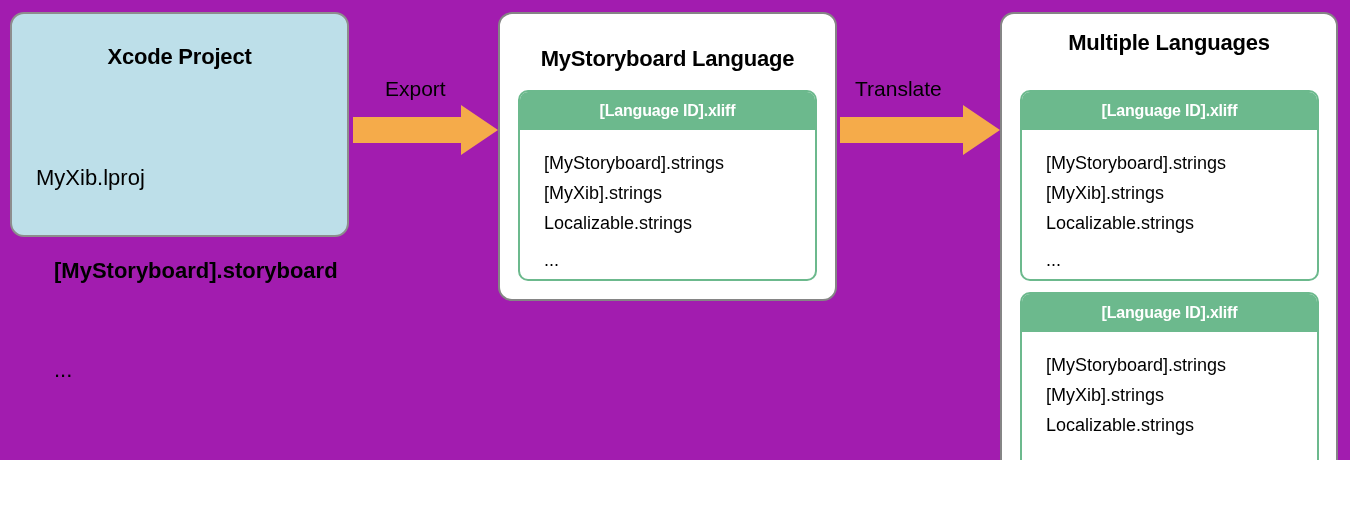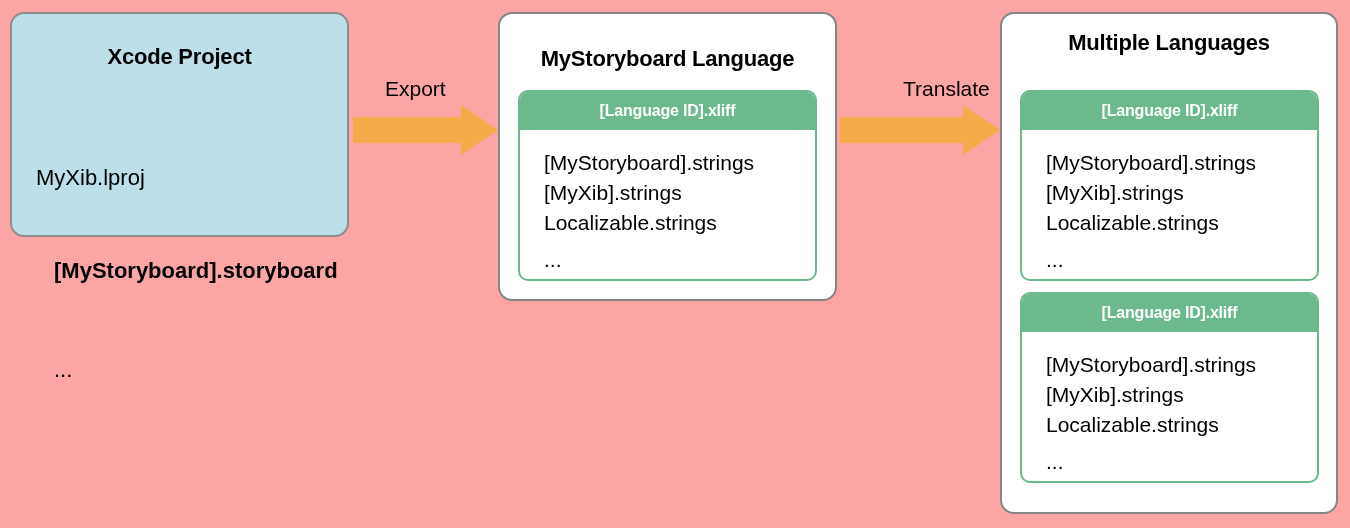--- a/index.html
+++ b/index.html
@@ -8,22 +8,22 @@
     background: #ffffff;
   }
   body {
     font-family: "Liberation Sans", sans-serif;
     -webkit-font-smoothing: antialiased;
   }
 
   #canvas {
     position: relative;
     width: 1350px;
-    height: 528px;
-    background: #fca5a5;
+    height: 460px;
+    background: #a21caf;
     overflow: hidden;
   }
 
   
   .outer-box {
     position: absolute;
     box-sizing: border-box;
     border: 2px solid #858585;
     border-radius: 14px;
     background: #ffffff;
@@ -69,21 +69,21 @@
     color: #ffffff;
     font-weight: bold;
     font-size: 16px;
     text-align: center;
     height: 38px;
     line-height: 38px;
     letter-spacing: -0.2px;
   }
   .xliff-body {
     padding: 18px 0 0 24px;
-    font-size: 21px;
+    font-size: 18px;
     line-height: 30px;
     color: #000000;
   }
   .xliff-body .line { display: block; white-space: pre; }
   .xliff-body .ellipsis { display: block; padding-top: 7px; }
 
   
   .arrow {
     position: absolute;
     height: 60px;
@@ -124,21 +124,21 @@
       <div class="xliff-header">[Language ID].xliff</div>
       <div class="xliff-body">
         <span class="line">[MyStoryboard].strings</span>
         <span class="line">[MyXib].strings</span>
         <span class="line">Localizable.strings</span>
         <span class="ellipsis">...</span>
       </div>
     </div>
   </div>
 
-  <div class="arrow-label" style="left:855px; top:77px;margin-left:48px;">Translate</div>
+  <div class="arrow-label" style="left:855px; top:77px;">Translate</div>
   <div class="arrow" style="left:840px; top:105px; width:160px;">
     <svg width="160" height="50" viewBox="0 0 160 50" aria-hidden="true">
       <polygon points="0,12 123,12 123,0 160,25 123,50 123,38 0,38" fill="#f5ab4a"></polygon>
     </svg>
   </div>
 
   <div class="outer-box" style="left:1000px; top:12px; width:338px; height:502px;">
     <div class="box-title" style="margin-top:16px;">Multiple Languages</div>
 
     <div class="xliff-card" style="left:18px; top:76px; width:299px; height:191px;">

